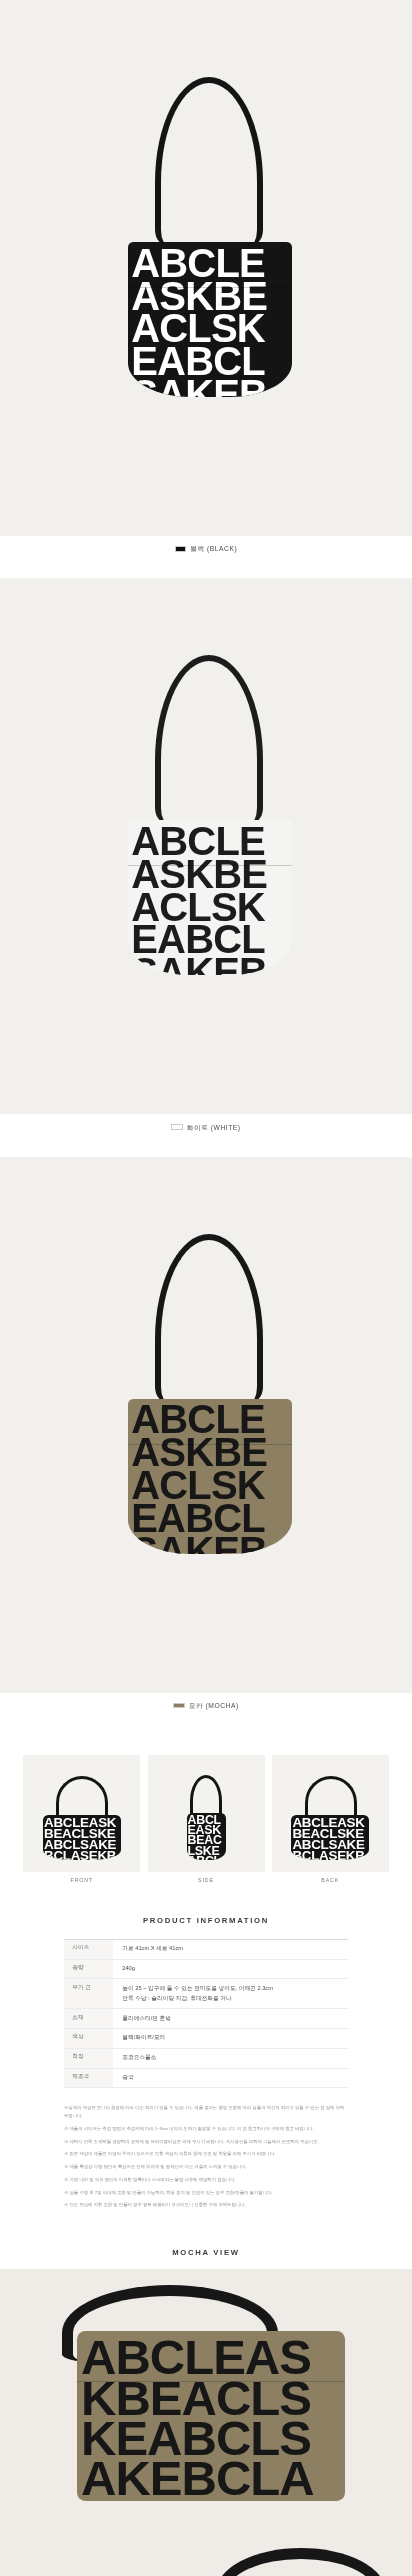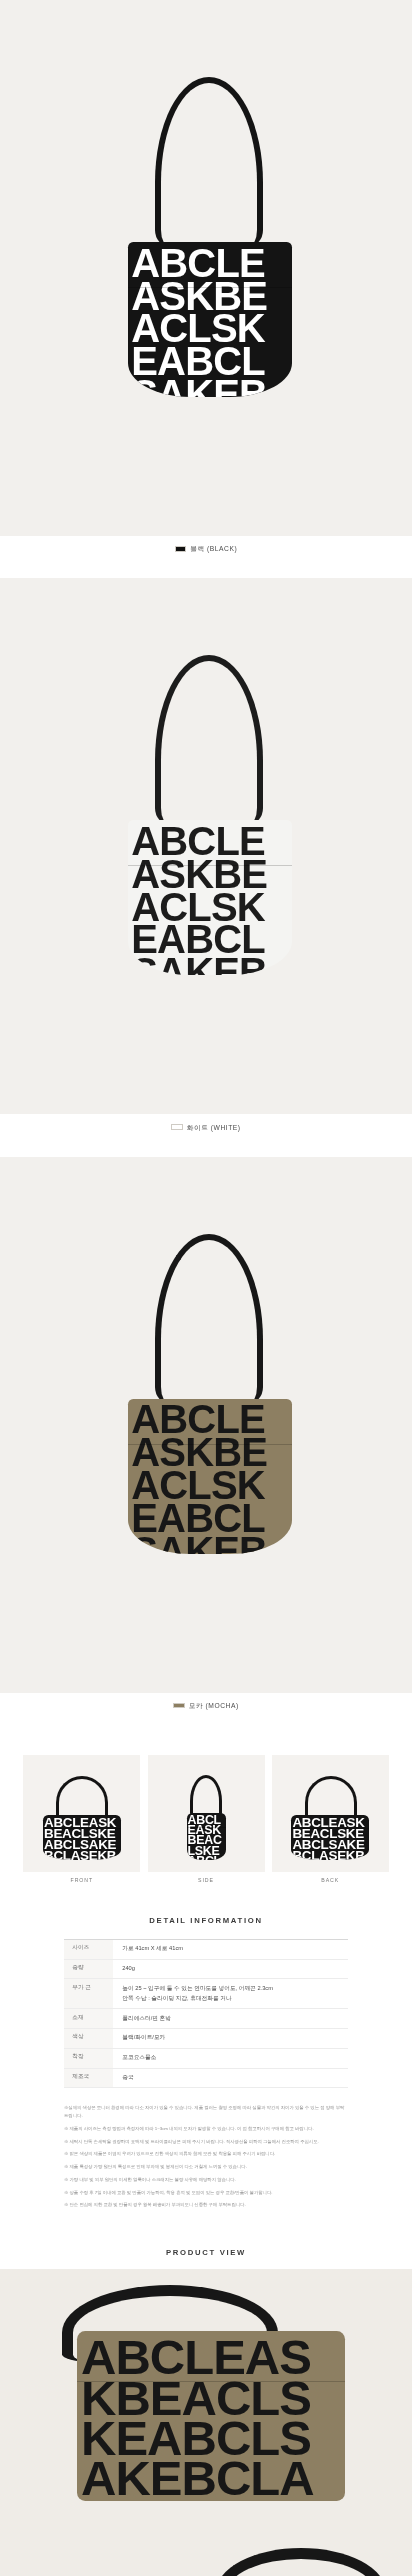--- a/index.html
+++ b/index.html
@@ -219,21 +219,21 @@
             <div class="bagbody" style="left: 19.6px; top: 60px; width: 78px; height: 45px; background: rgb(20, 20, 20); border-radius: 5.2px 5.2px 38% 38% / 5.2px 5.2px 22% 22%;">
               <div class="letters" style="color: rgb(255, 255, 255); font-size: 13.4px; padding: 1.6px 1.1px;">ABCLEASKBEACLSKEABCLSAKEBCLASEKBCALSEKBACLSEKABCLSEAK</div>
               <div style="position: absolute; left: 0px; right: 0px; top: 0px; height: 13.6px; border-bottom: 0.5px solid rgba(0, 0, 0, 0.18);"></div>
             </div>
           </div>
         </div>
       <div class="thumb-label">BACK</div>
     </div>
   </section>
 
-  <h2 class="section-title">DETAIL INFORMATION</h2>
+  <h2 class="section-title">PRODUCT INFORMATION</h2>
   <table class="spec">
     <tbody id="spec-body">
         <tr>
           <th>사이즈</th>
           <td>가로 41cm X 세로 41cm</td>
         </tr>
         <tr>
           <th>중량</th>
           <td>240g</td>
         </tr>
@@ -264,21 +264,21 @@
       <p>※실제의 색상은 모니터 환경에 따라 다소 차이가 있을 수 있습니다. 제품 컬러는 촬영 조명에 따라 실물과 약간의 차이가 있을 수 있는 점 양해 부탁드립니다.</p>
       <p>※ 제품의 사이즈는 측정 방법과 측정자에 따라 1~3cm 내외의 오차가 발생할 수 있습니다. 이 점 참고하시어 구매에 참고 바랍니다.</p>
       <p>※ 세탁시 단독 손세탁을 권장하며 표백제 및 드라이클리닝은 피해 주시기 바랍니다. 직사광선을 피하여 그늘에서 건조하여 주십시오.</p>
       <p>※ 밝은 색상의 제품은 이염의 우려가 있으므로 진한 색상의 의류와 함께 보관 및 착용을 피해 주시기 바랍니다.</p>
       <p>※ 제품 특성상 가방 원단의 특성으로 인해 부자재 및 봉제선이 다소 거칠게 느껴질 수 있습니다.</p>
       <p>※ 가방 내부 및 외부 원단의 미세한 얼룩이나 스크래치는 불량 사유에 해당하지 않습니다.</p>
       <p>※ 상품 수령 후 7일 이내에 교환 및 반품이 가능하며, 착용 흔적 및 오염이 있는 경우 교환/반품이 불가합니다.</p>
       <p>※ 단순 변심에 의한 교환 및 반품의 경우 왕복 배송비가 부과되오니 신중한 구매 부탁드립니다.</p>
     </div>
 
-  <h2 class="detail-title">PRODUCT VIEW</h2>
+  <h2 class="detail-title">MOCHA VIEW</h2>
 
   <div class="detail-stack">
     <div class="d-img" style="height: 268px; background: rgb(239, 236, 231);" id="d0">
         <div class="bagscene">
           <div class="strap" style="left: 62px; top: 15.5px; width: 216px; height: 77px; border-width: 11.3px 11.3px 0px; border-style: solid; border-color: rgb(23, 23, 23) rgb(23, 23, 23) transparent; border-image: initial; border-radius: 50% 50% 14% 14% / 62% 62% 10% 10%;"></div>
           <div class="bagbody" style="left: 77px; top: 62px; width: 268px; height: 170px; background: rgb(141, 127, 98); border-radius: 8.2px;">
             <div class="letters" style="color: rgb(23, 23, 23); font-size: 49px; padding: 6px 4px;">ABCLEASKBEACLSKEABCLSAKEBCLASEKBCALSEKBACLSEKABCL</div>
             <div style="position: absolute; left: 0px; right: 0px; top: 0px; height: 51px; border-bottom: 0.5px solid rgba(0, 0, 0, 0.18);"></div>
           </div>
         </div>

